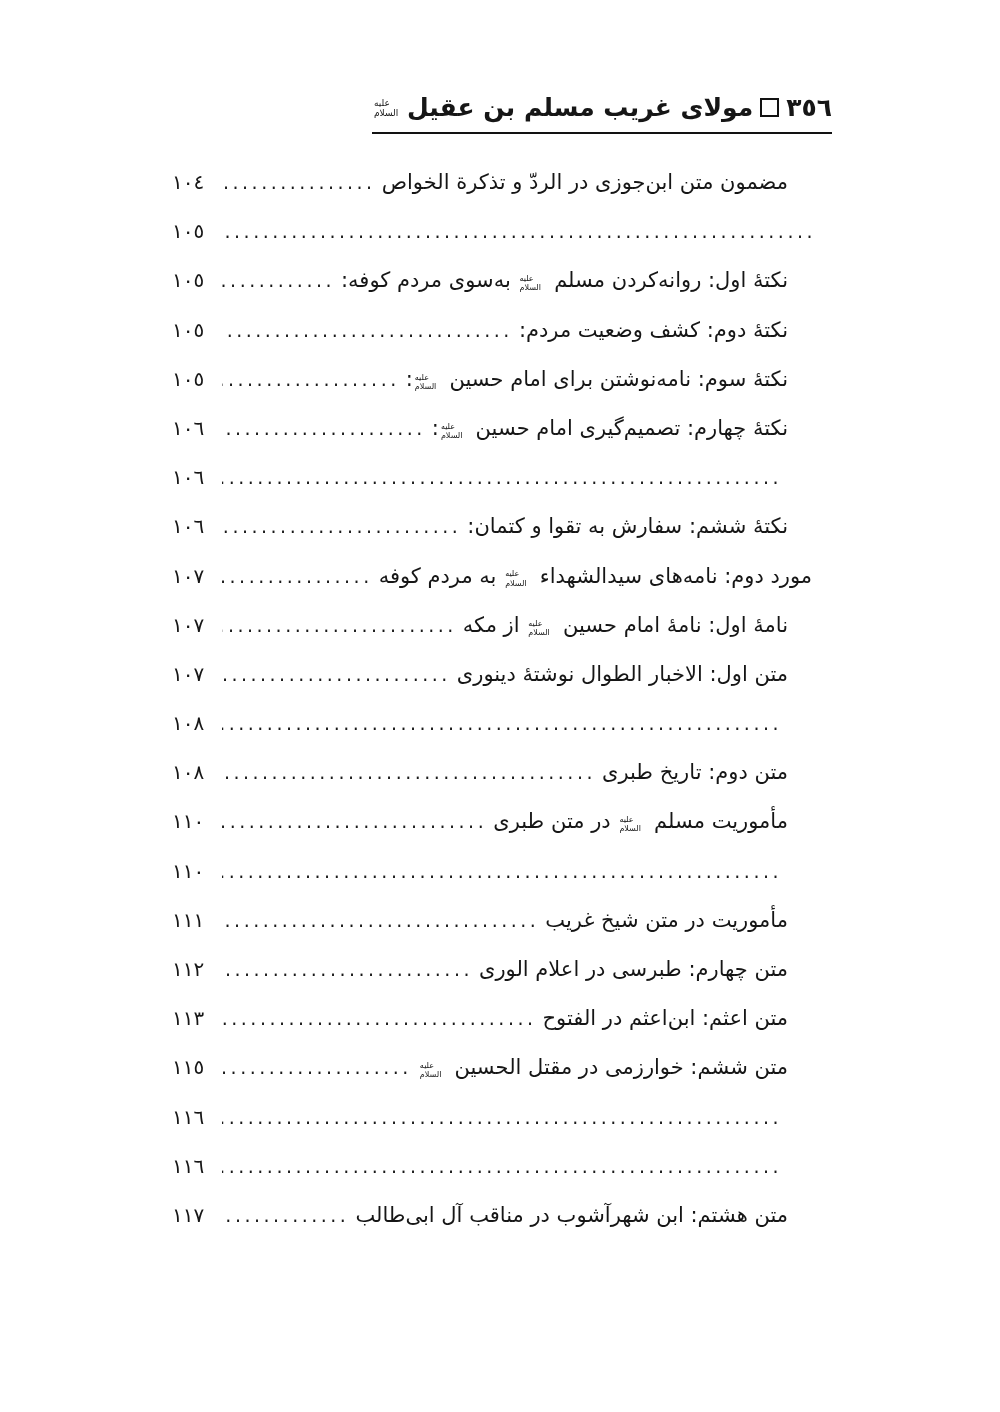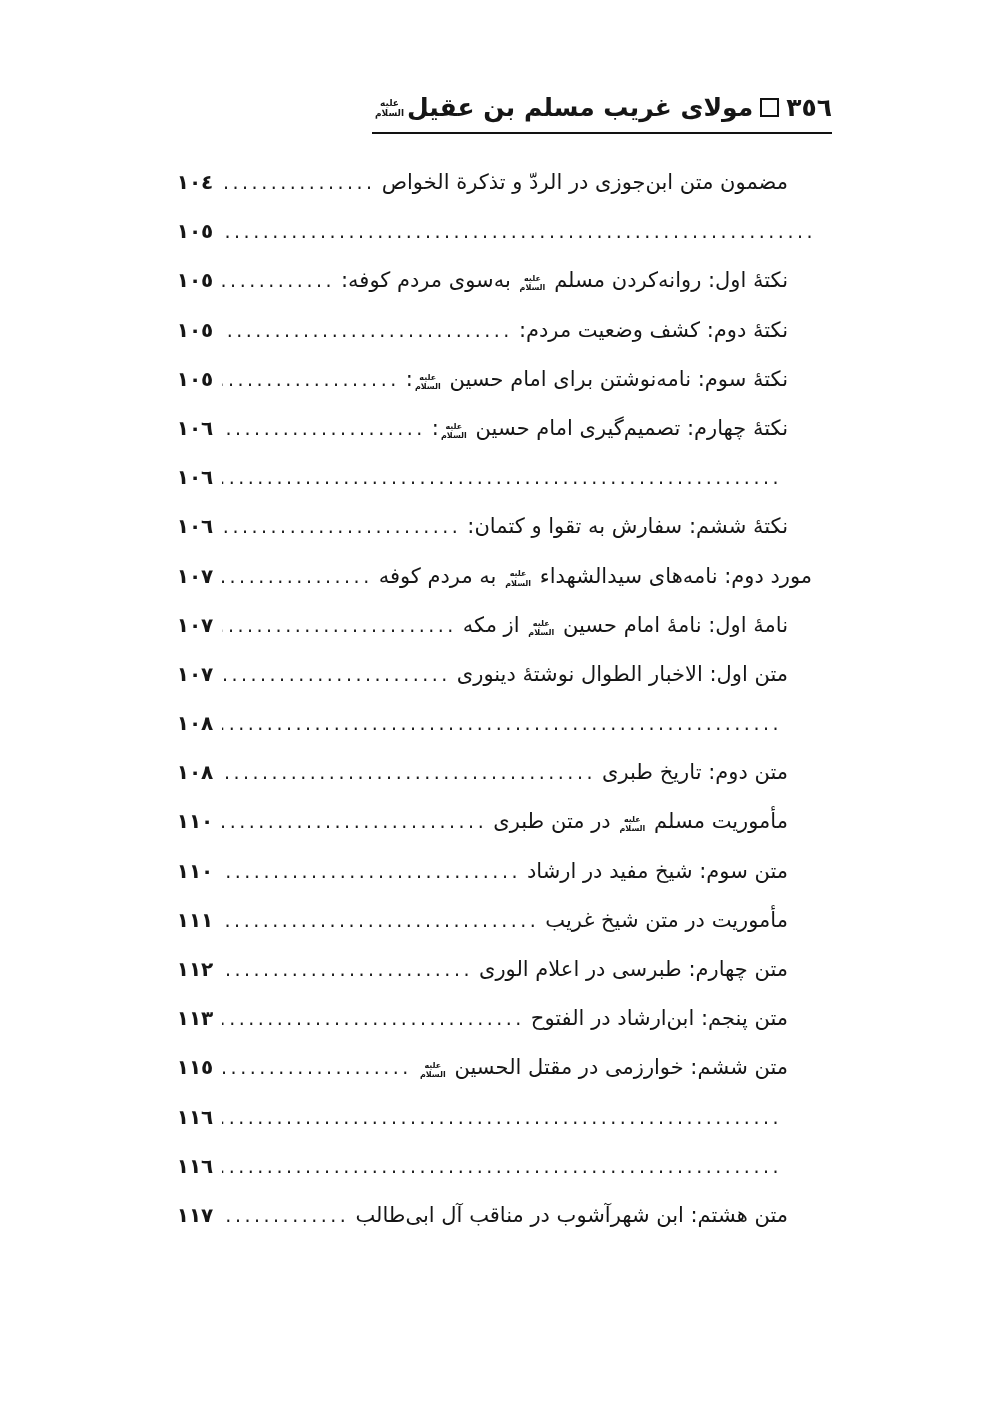--- a/index.html
+++ b/index.html
@@ -32,23 +32,23 @@
     border:2.5px solid #121212;
     background:#fff;
     margin:0 7px;
     vertical-align:-1px;
   }
   
   .hon{
     display:inline-block;
     width:26px;
     font-size:8px;
-    font-weight:bold;
+    font-weight:normal;
     line-height:1.15;
-    text-align:center;
+    text-align:left;
     vertical-align:-3px;
     margin:0 2px;
     white-space:normal;
     letter-spacing:0;
   }
   .hon-lg{width:31px;font-size:9px;vertical-align:0;}
   
   .toc{
     position:absolute;
     top:158px;
@@ -77,24 +77,23 @@
     font-size:19px;
     letter-spacing:3.5px;
     color:#1a1a1a;
   }
   .leader::after{
     content:"..........................................................................................................................................................";
   }
   .num{
     flex:0 0 auto;
     width:46px;
-    text-align:center;
+    text-align:left;
     font-size:20px;
     padding-left:4px;
-    font-weight:bold;
   }
 </style>
 </head>
 <body>
 
 <div class="page">
 
   <div class="header">
     <span class="pgnum">٣٥٦</span><span class="sq"></span><span class="htitle">مولای غریب مسلم بن عقیل</span><span class="hon hon-lg">علیه السلام</span>
   </div>
@@ -161,36 +160,35 @@
         <span class="t">متن دوم: تاریخ طبری </span>
         <span class="leader"></span>
         <span class="num">١٠٨</span>
       </div>
       <div class="row lvl2">
         <span class="t">مأموریت مسلم <span class="hon">علیه السلام</span> در متن طبری </span>
         <span class="leader"></span>
         <span class="num">١١٠</span>
       </div>
       <div class="row lvl2">
-        <span class="t">متن سوم: شیخ مفید در ارشاد</span>
         <span class="leader"></span>
         <span class="num">١١٠</span>
       </div>
       <div class="row lvl2">
         <span class="t">مأموریت در متن شیخ غریب </span>
         <span class="leader"></span>
         <span class="num">١١١</span>
       </div>
       <div class="row lvl2">
         <span class="t">متن چهارم: طبرسی در اعلام الوری </span>
         <span class="leader"></span>
         <span class="num">١١٢</span>
       </div>
       <div class="row lvl2">
-        <span class="t">متن پنجم: ابن‌ارشاد در الفتوح </span>
+        <span class="t">متن اعثم: ابن‌اعثم در الفتوح </span>
         <span class="leader"></span>
         <span class="num">١١٣</span>
       </div>
       <div class="row lvl2">
         <span class="t">متن ششم: خوارزمی در مقتل الحسین <span class="hon">علیه السلام</span> </span>
         <span class="leader"></span>
         <span class="num">١١٥</span>
       </div>
       <div class="row lvl2">
         <span class="leader"></span>

